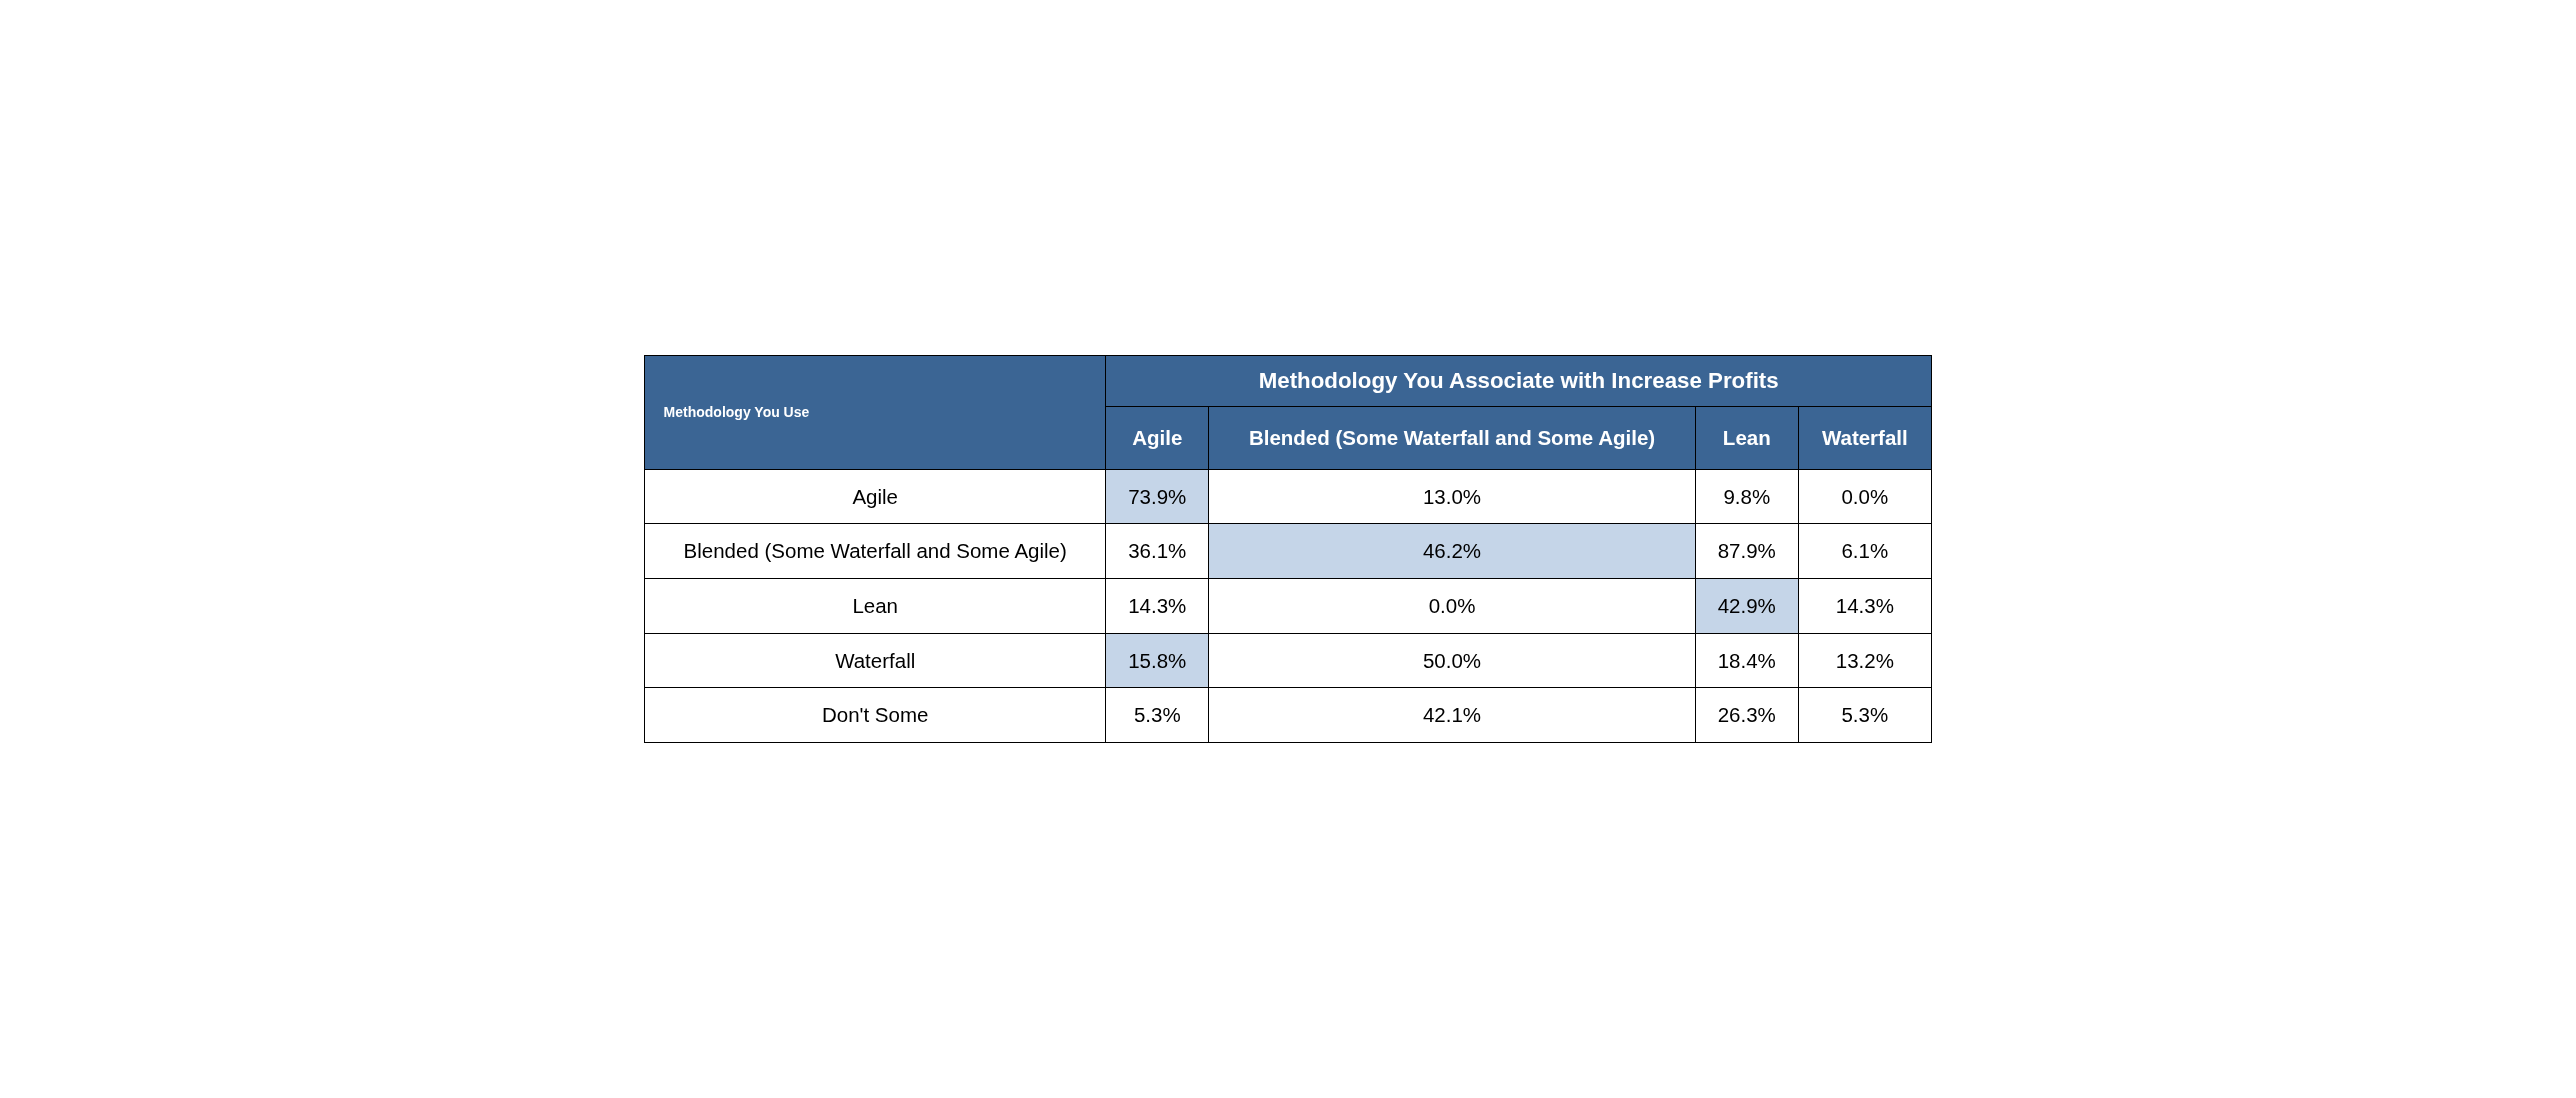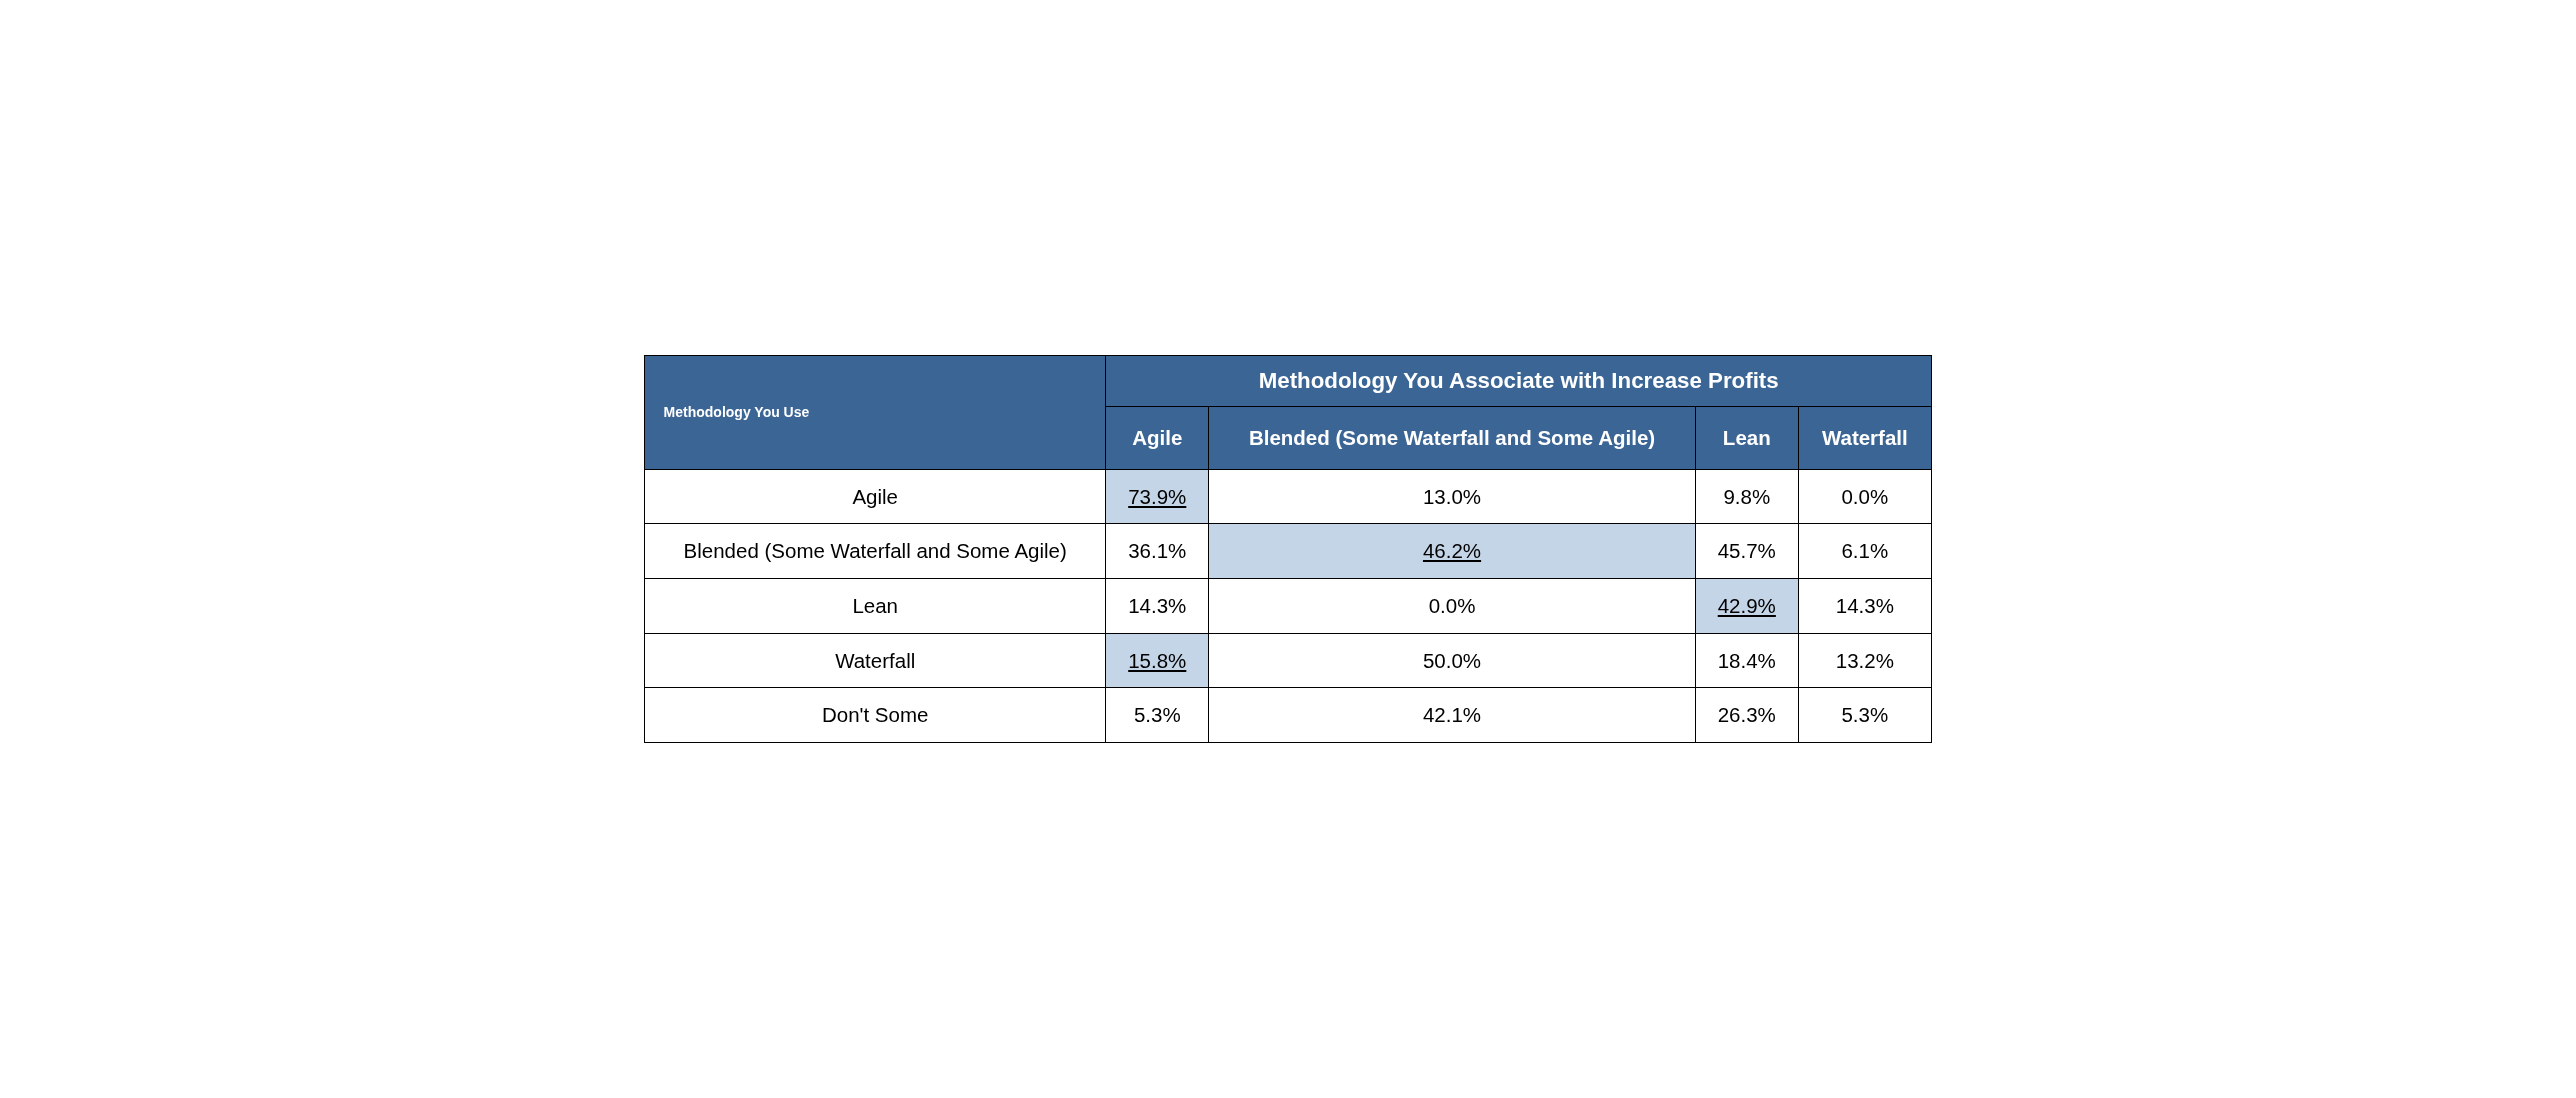--- a/index.html
+++ b/index.html
@@ -51,21 +51,20 @@
       padding: 17px 18.6px;
     }
     .row-label {
       background-color: #ffffff;
       text-align: center;
       font-weight: normal;
     }
     
     .highlight {
       background-color: #c5d5e8;
-      text-decoration: underline;
     }
     .normal {
       background-color: #ffffff;
     }
     
     tr.data-row td {
       font-size: 20.5px;
     }
   </style>
 </head>
@@ -90,21 +89,21 @@
           <td class="row-label">Agile</td>
           <td class="highlight">73.9%</td>
           <td class="normal">13.0%</td>
           <td class="normal">9.8%</td>
           <td class="normal">0.0%</td>
         </tr>
         <tr class="data-row">
           <td class="row-label">Blended (Some Waterfall and Some Agile)</td>
           <td class="normal">36.1%</td>
           <td class="highlight">46.2%</td>
-          <td class="normal">45.7%</td>
+          <td class="normal">87.9%</td>
           <td class="normal">6.1%</td>
         </tr>
         <tr class="data-row">
           <td class="row-label">Lean</td>
           <td class="normal">14.3%</td>
           <td class="normal">0.0%</td>
           <td class="highlight">42.9%</td>
           <td class="normal">14.3%</td>
         </tr>
         <tr class="data-row">

